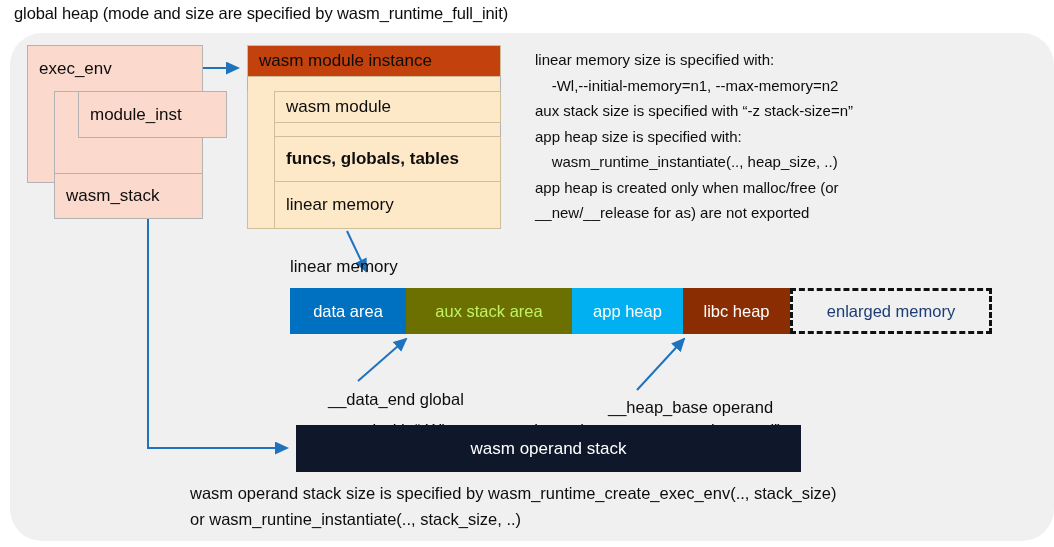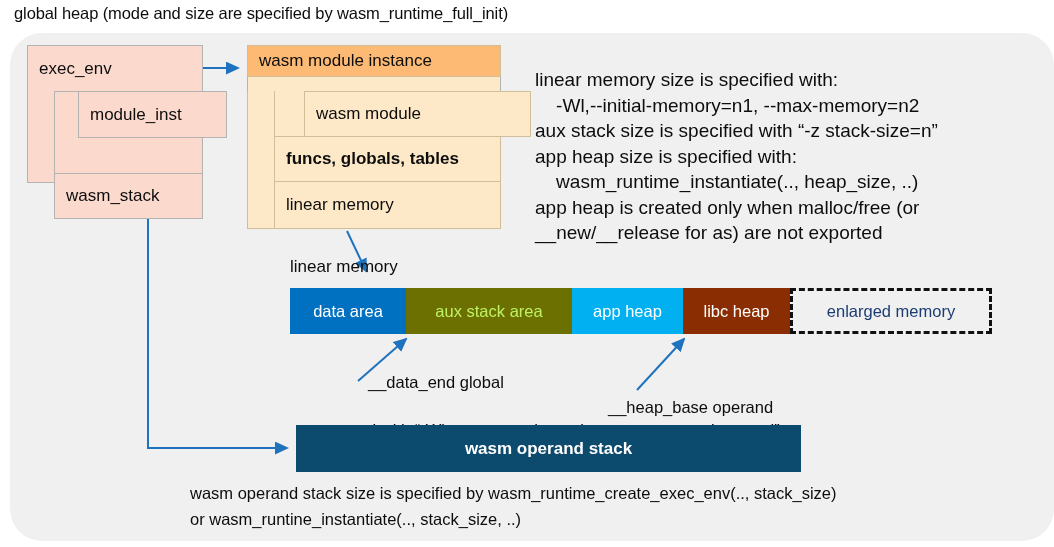--- a/index.html
+++ b/index.html
@@ -89,35 +89,34 @@
   
   #module-instance-box {
     left: 237px; top: 12px;
     width: 254px; height: 184px;
     background: #fde9c8;
   }
   #module-instance-title {
     left: 237px; top: 12px;
     width: 254px; height: 32px;
     border: 1px solid #d0bd9a;
-    background: #fdba74;
+    background: #c2410c;
   }
   #module-instance-indent {
     left: 237px; top: 58px;
     width: 28px; height: 138px;
     border: 1px solid #d0bd9a;
     border-top: none;
     background: #fde9c8;
   }
   #wasm-module-row {
     left: 264px; top: 58px;
-    width: 227px; height: 46px;
-    border: 1px solid #d0bd9a;
-    background: #fde9c8;
-    margin-left: 30px;
+    width: 227px; height: 32px;
+    border: 1px solid #d0bd9a;
+    background: #fde9c8;
   }
   #funcs-globals-row {
     left: 264px; top: 103px;
     width: 227px; height: 46px;
     border: 1px solid #d0bd9a;
     background: #fde9c8;
     font-weight: bold;
   }
   #linear-memory-row {
     left: 264px; top: 148px;
@@ -125,25 +124,24 @@
     border: 1px solid #d0bd9a;
     background: #fde9c8;
   }
 
   
   #notes-block {
     position: absolute;
     left: 525px;
     top: 14px;
     width: 505px;
-    font-size: 19px;
+    font-size: 15px;
     line-height: 25.5px;
     color: #0d0d0d;
     white-space: pre;
-    margin-top: 20px;
   }
   #notes-block div { white-space: pre; }
 
   
   #linear-memory-label {
     position: absolute;
     left: 280px;
     top: 224px;
     font-size: 17px;
     color: #0d0d0d;
@@ -170,21 +168,21 @@
     border: 3px dashed #111111;
   }
 
   
   .annot {
     position: absolute;
     font-size: 16.5px;
     color: #0d0d0d;
     white-space: nowrap;
   }
-  #data-end-label   { left: 318px; top: 340px; margin-left: 40px; }
+  #data-end-label   { left: 318px; top: 357px; }
   #heap-base-label  { left: 598px; top: 365px; }
   #export-line      { left: 302px; top: 388px; }
 
   
   #operand-stack-bar {
     position: absolute;
     left: 286px;
     top: 392px;
     width: 505px;
     height: 47px;
@@ -287,19 +285,19 @@
       </div>
       <div class="mem-seg dashed" style="width: 202px; color: rgb(28, 61, 115);">
         <span>enlarged memory</span>
       </div>
     </div>
 
   <div class="annot" id="data-end-label">__data_end global</div>
   <div class="annot" id="heap-base-label">__heap_base operand</div>
   <div class="annot" id="export-line">exported with “-Wl,--export=__heap_base,--export=__data_end”</div>
 
-  <div id="operand-stack-bar" style="background: #0c4a6e; font-weight: bold;">
+  <div id="operand-stack-bar" style="background: #0f172a;">
     <span>wasm operand stack</span>
   </div>
 
   <div id="bottom-note"><div>wasm operand stack size is specified by wasm_runtime_create_exec_env(.., stack_size)</div><div>or wasm_runtine_instantiate(.., stack_size, ..)</div></div>
 
 </div>
 
 </body></html>

